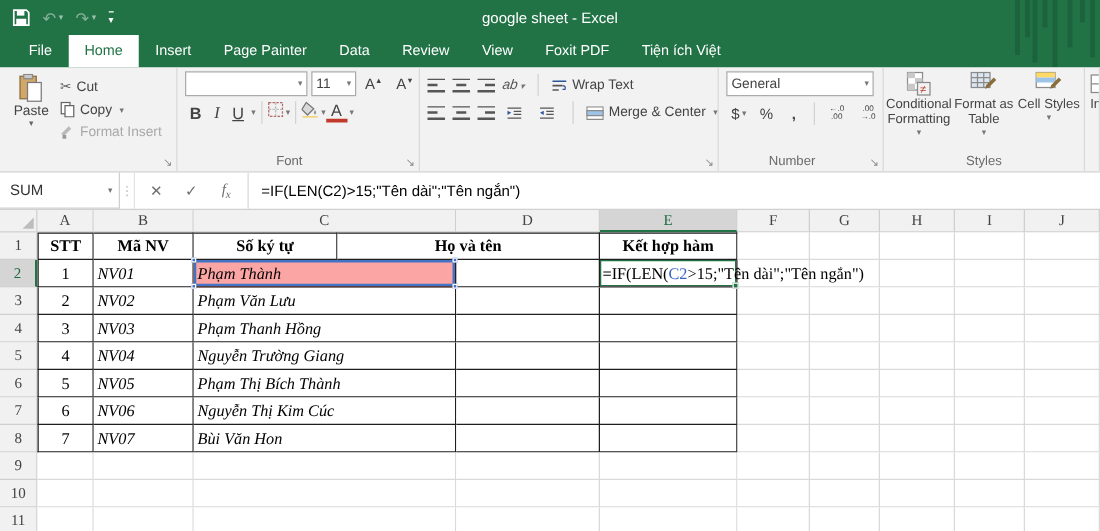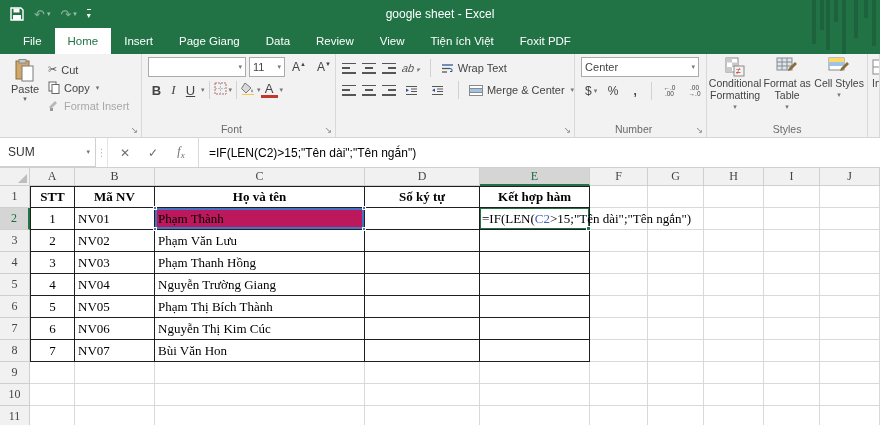--- a/index.html
+++ b/index.html
@@ -92,26 +92,26 @@
   
   #grid { flex:1 1 auto; position:relative; overflow:hidden; background:#fff; font-family:"Liberation Serif", serif; }
   .g-row { display:flex; }
   .hcell { background:#f1f1f1; border-right:1px solid #cfcfcf; border-bottom:1px solid #cfcfcf; display:flex; align-items:center; justify-content:center; font-size:12px; color:#444; }
   .corner { position:relative; }
   .corner:after { content:""; position:absolute; right:2px; bottom:2px; border-left:9px solid transparent; border-bottom:9px solid #bdbdbd; }
   .hcell.active-col { background:#d5d5d5; border-bottom:2px solid #217346; color:#1d6b41; }
   .hcell.active-row { background:#d5d5d5; border-right:2px solid #217346; color:#1d6b41; }
   .cell { border-right:1px solid #d9d9d9; border-bottom:1px solid #d9d9d9; font-size:13px; color:#000; display:flex; align-items:center; overflow:hidden; position:relative; background:#fff; }
   .cell.c-center { justify-content:center; }
-  .cell.c-left { padding-left:3px; }
+  .cell.c-left { padding-left:3px;font-style:italic; }
   .cell.th { font-weight:bold; justify-content:center; padding-left:0; }
   .cell.tb { border-right:1px solid #1f1f1f; border-bottom:1px solid #1f1f1f; }
   .cell.tb-left { border-left:1px solid #1f1f1f; }
   .cell.tb-top { border-top:1px solid #1f1f1f; }
-  .cell.ref-cell { background:#be185d; box-shadow:inset 0 0 0 2px #4472c4; z-index:2; overflow:visible; }
+  .cell.ref-cell { background:#fca5a5; box-shadow:inset 0 0 0 2px #4472c4; z-index:2; overflow:visible; }
   .handle { position:absolute; width:4px; height:4px; background:#4472c4; border:1px solid #fff; z-index:4; }
   .cell.edit-cell { overflow:visible; z-index:3; box-shadow:inset 0 0 0 1px #217346; }
   .edit-text { position:absolute; left:2px; top:0; height:100%; display:flex; align-items:center; white-space:nowrap; font-size:13px; background:transparent; }
   .fillh { position:absolute; right:-2px; bottom:-2px; width:5px; height:5px; background:#217346; border:1px solid #fff; z-index:5; }
 </style>
 </head>
 <body>
 
 <div id="app">
 
@@ -147,26 +147,26 @@
             <span style="font-size:8px; border-top:1px solid #fff; padding-top:1px;">▾</span>
           </span>
       </div>
       <div id="win-title">google sheet - Excel</div>
     </div>
     <div id="tabrow">
 
       <div class="tab">File</div>
         <div class="tab active">Home</div>
         <div class="tab">Insert</div>
-        <div class="tab">Page Giang</div>
+        <div class="tab">Page Painter</div>
         <div class="tab">Data</div>
         <div class="tab">Review</div>
         <div class="tab">View</div>
+        <div class="tab">Foxit PDF</div>
         <div class="tab">Tiện ích Việt</div>
-        <div class="tab">Foxit PDF</div>
     </div>
   </div>
 
   <div id="ribbon">
 
     <div class="rgroup" id="g-clipboard">
       <div id="paste-btn">
         <svg width="22" height="24" viewBox="0 0 22 24">
             <rect x="2" y="2" width="13" height="18" fill="#d2a76a" stroke="#8a6d3b"></rect>
             <rect x="5" y="0.5" width="7" height="3.5" fill="#c9c9c9" stroke="#8a8a8a"></rect>
@@ -309,21 +309,21 @@
             </svg>
           <span>Merge &amp; Center</span>
           <span class="caret">▾</span>
         </span>
       </div>
       <span class="launcher">↘</span>
     </div>
 
     <div class="rgroup" id="g-number">
       <div class="combo" id="num-format">
-          <span>Center</span>
+          <span>General</span>
           <span class="caret">▾</span>
         </div>
       <div class="num-row2">
         <span class="small-btn">
             <span>$</span>
             <span class="caret">▾</span>
           </span>
         <span class="small-btn">%</span>
         <span class="small-btn" style="font-weight:bold;">,</span>
         <span class="vsep"></span>
@@ -410,22 +410,22 @@
         <div class="hcell" style="flex: 0 0 58px;">F</div>
         <div class="hcell" style="flex: 0 0 56px;">G</div>
         <div class="hcell" style="flex: 0 0 60px;">H</div>
         <div class="hcell" style="flex: 0 0 56px;">I</div>
         <div class="hcell" style="flex: 0 0 60px;">J</div>
       </div>
       <div class="g-row" style="height: 22px;">
         <div class="hcell" style="flex: 0 0 30px;">1</div>
         <div class="cell tb tb-left tb-top th" style="flex: 0 0 45px;">STT</div>
         <div class="cell tb tb-top th" style="flex: 0 0 80px;">Mã NV</div>
+        <div class="cell tb tb-top th" style="flex: 0 0 115px;">Số ký tự</div>
         <div class="cell tb tb-top th" style="flex: 0 0 210px;">Họ và tên</div>
-        <div class="cell tb tb-top th" style="flex: 0 0 115px;">Số ký tự</div>
         <div class="cell tb tb-top th" style="flex: 0 0 110px;">Kết hợp hàm</div>
         <div class="cell" style="flex: 0 0 58px;"></div>
         <div class="cell" style="flex: 0 0 56px;"></div>
         <div class="cell" style="flex: 0 0 60px;"></div>
         <div class="cell" style="flex: 0 0 56px;"></div>
         <div class="cell" style="flex: 0 0 60px;"></div>
       </div>
       <div class="g-row" style="height: 22px;">
         <div class="hcell active-row" style="flex: 0 0 30px;">2</div>
         <div class="cell tb tb-left c-center" style="flex: 0 0 45px;">1</div>

